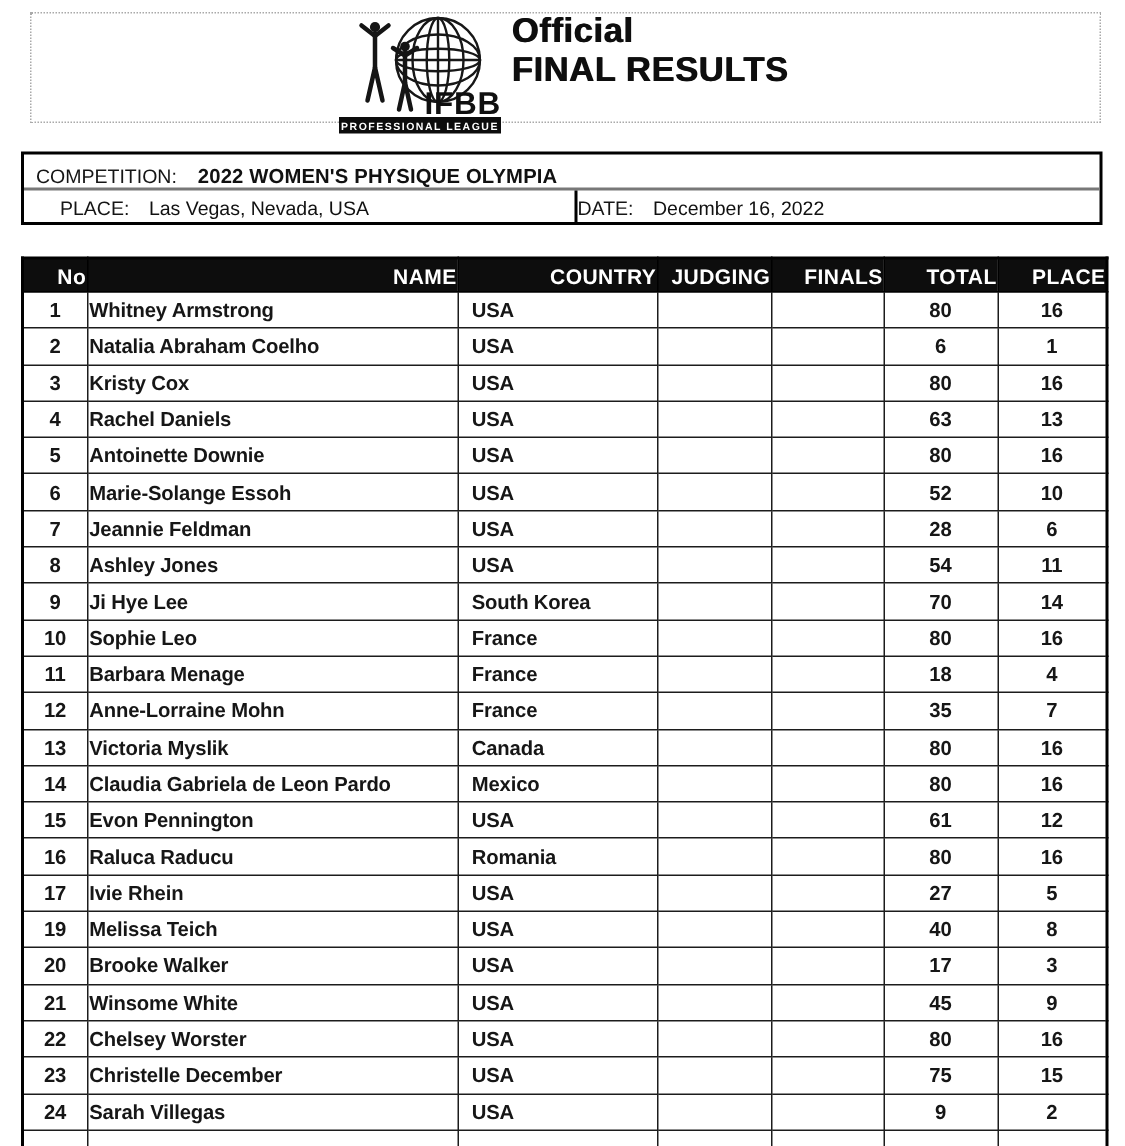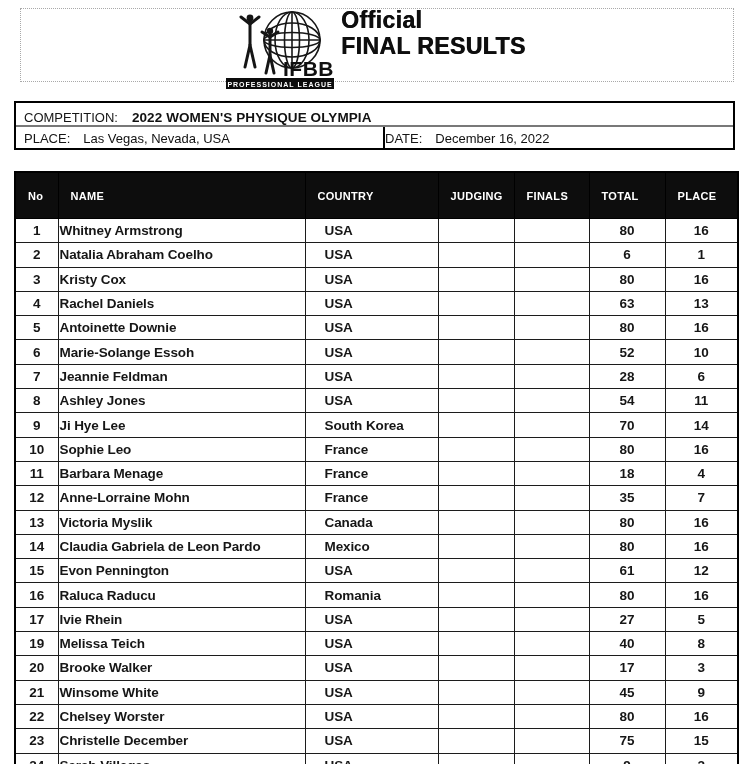--- a/index.html
+++ b/index.html
@@ -43,21 +43,21 @@
   .info-row1 {
     height:22px;
     border-bottom:2px solid #787878;
     display:flex; align-items:flex-end;
     padding-left:8px;
   }
   .info-row2 { height:23px; display:flex; }
   .info-cell-place {
     width:369px; box-sizing:border-box;
     border-right:2px solid #000;
-    display:flex; align-items:center; padding-left:8px;
+    display:flex; align-items:center; padding-left:24px;
   }
   .info-cell-date {
     flex:1; display:flex; align-items:center; padding-left:0;
   }
   .info-label { color:#151515; }
   .comp-value { font-weight:bold; margin-left:14px; font-size:13.5px; letter-spacing:0.1px; }
   .plain-value { margin-left:13px; }
 
   
   .results-table {
@@ -66,32 +66,32 @@
     border-collapse:collapse;
     table-layout:fixed;
   }
   .results-table, .results-table th, .results-table td {
     border:1px solid #1c1c1c;
   }
   .results-table { border:2px solid #000; }
   .results-table th {
     background:var(--header-bg, #0d0d0d);
     color:var(--header-text, #ffffff);
-    font-size:11px; font-weight:bold; letter-spacing:0.3px;
-    height:21px; padding:12px; text-align:left;
+    font-size:14px; font-weight:bold; letter-spacing:0.3px;
+    height:21px; padding:0; text-align:right;
     border-color:#000;
   }
   .results-table td {
     height:23.3px; padding:0;
     font-size:13.5px; font-weight:bold; letter-spacing:-0.1px;
     color:#161616; overflow:hidden; white-space:nowrap;
   }
   td.c-no     { text-align:center; }
   td.c-name   { text-align:left; padding-left:1px; }
-  td.c-country{ text-align:left; padding-left:19px; }
+  td.c-country{ text-align:left; padding-left:9px; }
   td.c-total, td.c-place { text-align:center; }
 </style>
 </head>
 <body style="--header-bg: #0d0d0d; --header-text: #ffffff;">
 
 <div class="header-box"></div>
 
 <svg class="logo" viewBox="0 0 108 85" xmlns="http://www.w3.org/2000/svg">
 
   <g stroke="#171717" fill="none" stroke-width="1.6">

